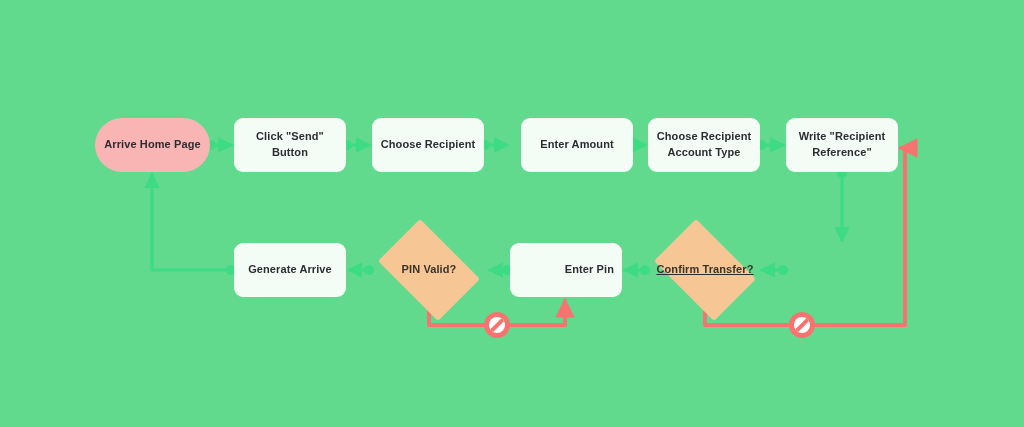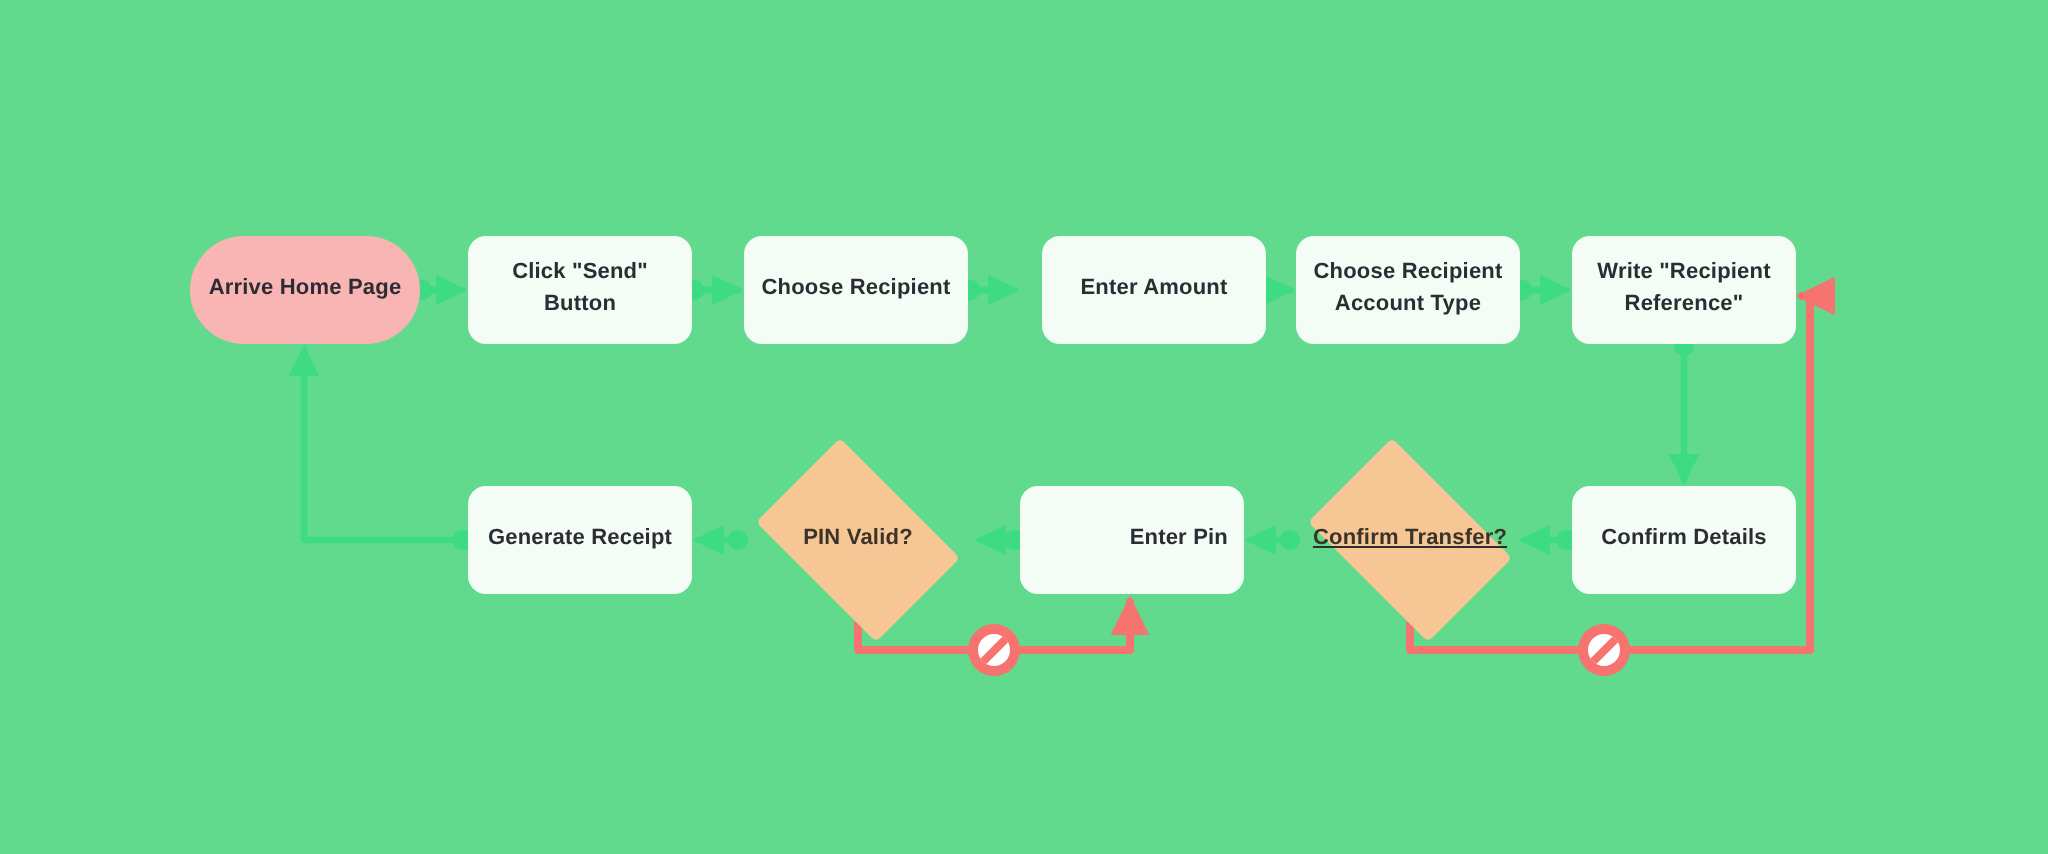--- a/index.html
+++ b/index.html
@@ -163,40 +163,37 @@
   <div class="node process" style="left:648px; top:118px; width:112px; height:54px;">
     <span class="label">Choose Recipient
 Account Type</span>
   </div>
 
   <div class="node process" style="left:786px; top:118px; width:112px; height:54px;">
     <span class="label">Write "Recipient
 Reference"</span>
   </div>
 
-  <div class="node process" style="left:786px; top:243px; width:112px; height:54px;">
-    <span class="label">Confirm Details</span>
-  </div>
 
   <div class="node decision" style="left:645px; top:228px; width:120px; height:84px;text-decoration:underline;">
     <span class="diamond-bg"></span>
     <span class="label">Confirm Transfer?</span>
   </div>
 
   <div class="node process" style="left:510px; top:243px; width:112px; height:54px;justify-content:flex-end;">
     <span class="label">Enter Pin</span>
   </div>
 
   <div class="node decision" style="left:369px; top:228px; width:120px; height:84px;">
     <span class="diamond-bg"></span>
     <span class="label">PIN Valid?</span>
   </div>
 
   <div class="node process" style="left:234px; top:243px; width:112px; height:54px;">
-    <span class="label">Generate Receipt</span>
+    <span class="label">Generate Arrive</span>
   </div>
 
   <div class="stop-icon" style="left:484px; top:312px;">
     <span class="inner"></span>
   </div>
 
   <div class="stop-icon" style="left:789px; top:312px;">
     <span class="inner"></span>
   </div>
 

